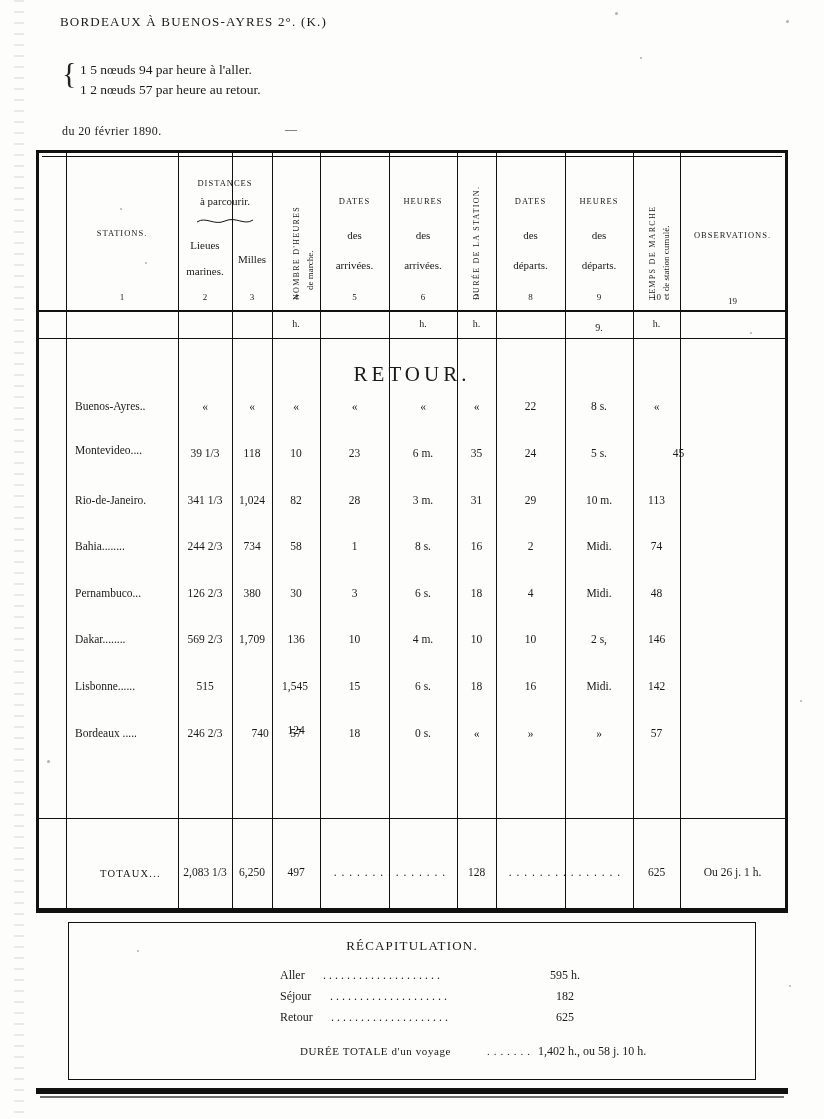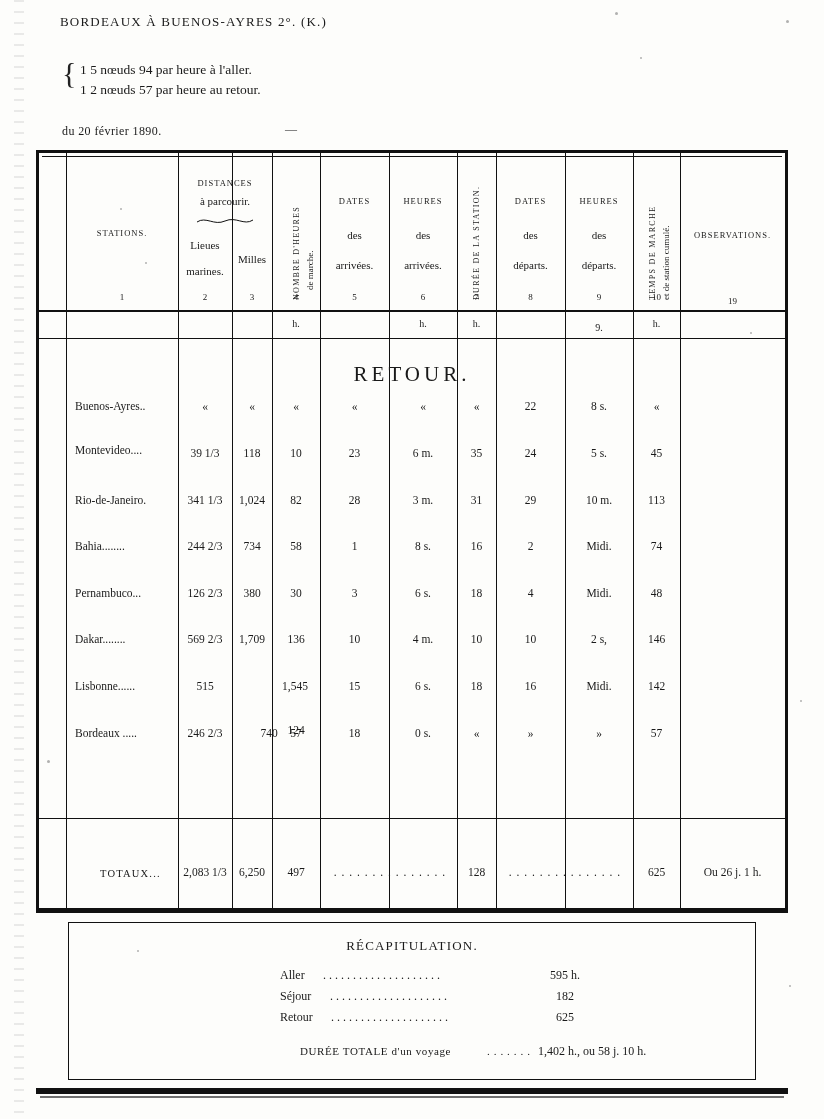--- a/index.html
+++ b/index.html
@@ -256,21 +256,21 @@
 
   <div class="station" style="top:444px;">Montevideo....</div>
   <div class="cellc" style="left:178px;width:54px;top:447px;">39 1/3</div>
   <div class="cellc" style="left:232px;width:40px;top:447px;">118</div>
   <div class="cellc" style="left:272px;width:48px;top:447px;">10</div>
   <div class="cellc" style="left:320px;width:69px;top:447px;">23</div>
   <div class="cellc" style="left:389px;width:68px;top:447px;">6 m.</div>
   <div class="cellc" style="left:457px;width:39px;top:447px;">35</div>
   <div class="cellc" style="left:496px;width:69px;top:447px;">24</div>
   <div class="cellc" style="left:565px;width:68px;top:447px;">5 s.</div>
-  <div class="cellc" style="left:633px;width:47px;top:447px;">45</div>
+  <div class="cellc" style="left:633px;width:47px;top:447px;padding-left:22px;">45</div>
 
   <div class="station" style="top:494px;">Rio-de-Janeiro.</div>
   <div class="cellc" style="left:178px;width:54px;top:494px;text-align:center;">341 1/3</div>
   <div class="cellc" style="left:232px;width:40px;top:494px;">1,024</div>
   <div class="cellc" style="left:272px;width:48px;top:494px;">82</div>
   <div class="cellc" style="left:320px;width:69px;top:494px;">28</div>
   <div class="cellc" style="left:389px;width:68px;top:494px;">3 m.</div>
   <div class="cellc" style="left:457px;width:39px;top:494px;">31</div>
   <div class="cellc" style="left:496px;width:69px;top:494px;">29</div>
   <div class="cellc" style="left:565px;width:68px;top:494px;">10 m.</div>
@@ -315,21 +315,21 @@
   <div class="cellc" style="left:272px;width:48px;top:680px;margin-top:44px;">124</div>
   <div class="cellc" style="left:320px;width:69px;top:680px;">15</div>
   <div class="cellc" style="left:389px;width:68px;top:680px;">6 s.</div>
   <div class="cellc" style="left:457px;width:39px;top:680px;">18</div>
   <div class="cellc" style="left:496px;width:69px;top:680px;">16</div>
   <div class="cellc" style="left:565px;width:68px;top:680px;">Midi.</div>
   <div class="cellc" style="left:633px;width:47px;top:680px;">142</div>
 
   <div class="station" style="top:727px;">Bordeaux .....</div>
   <div class="cellc" style="left:178px;width:54px;top:727px;">246 2/3</div>
-  <div class="cellc" style="left:249px;width:40px;top:727px;">740</div>
+  <div class="cellc" style="left:240px;width:40px;top:727px;">740</div>
   <div class="cellc" style="left:272px;width:48px;top:727px;">57</div>
   <div class="cellc" style="left:320px;width:69px;top:727px;">18</div>
   <div class="cellc" style="left:389px;width:68px;top:727px;">0 s.</div>
   <div class="cellc" style="left:457px;width:39px;top:727px;">«</div>
   <div class="cellc" style="left:496px;width:69px;top:727px;">»</div>
   <div class="cellc" style="left:565px;width:68px;top:727px;">»</div>
   <div class="cellc" style="left:633px;width:47px;top:727px;">57</div>
 
   <div class="totaux-label" style="left:100px;top:868px;">TOTAUX...</div>
   <div class="cellc" style="left:178px;width:54px;top:866px;">2,083 1/3</div>

